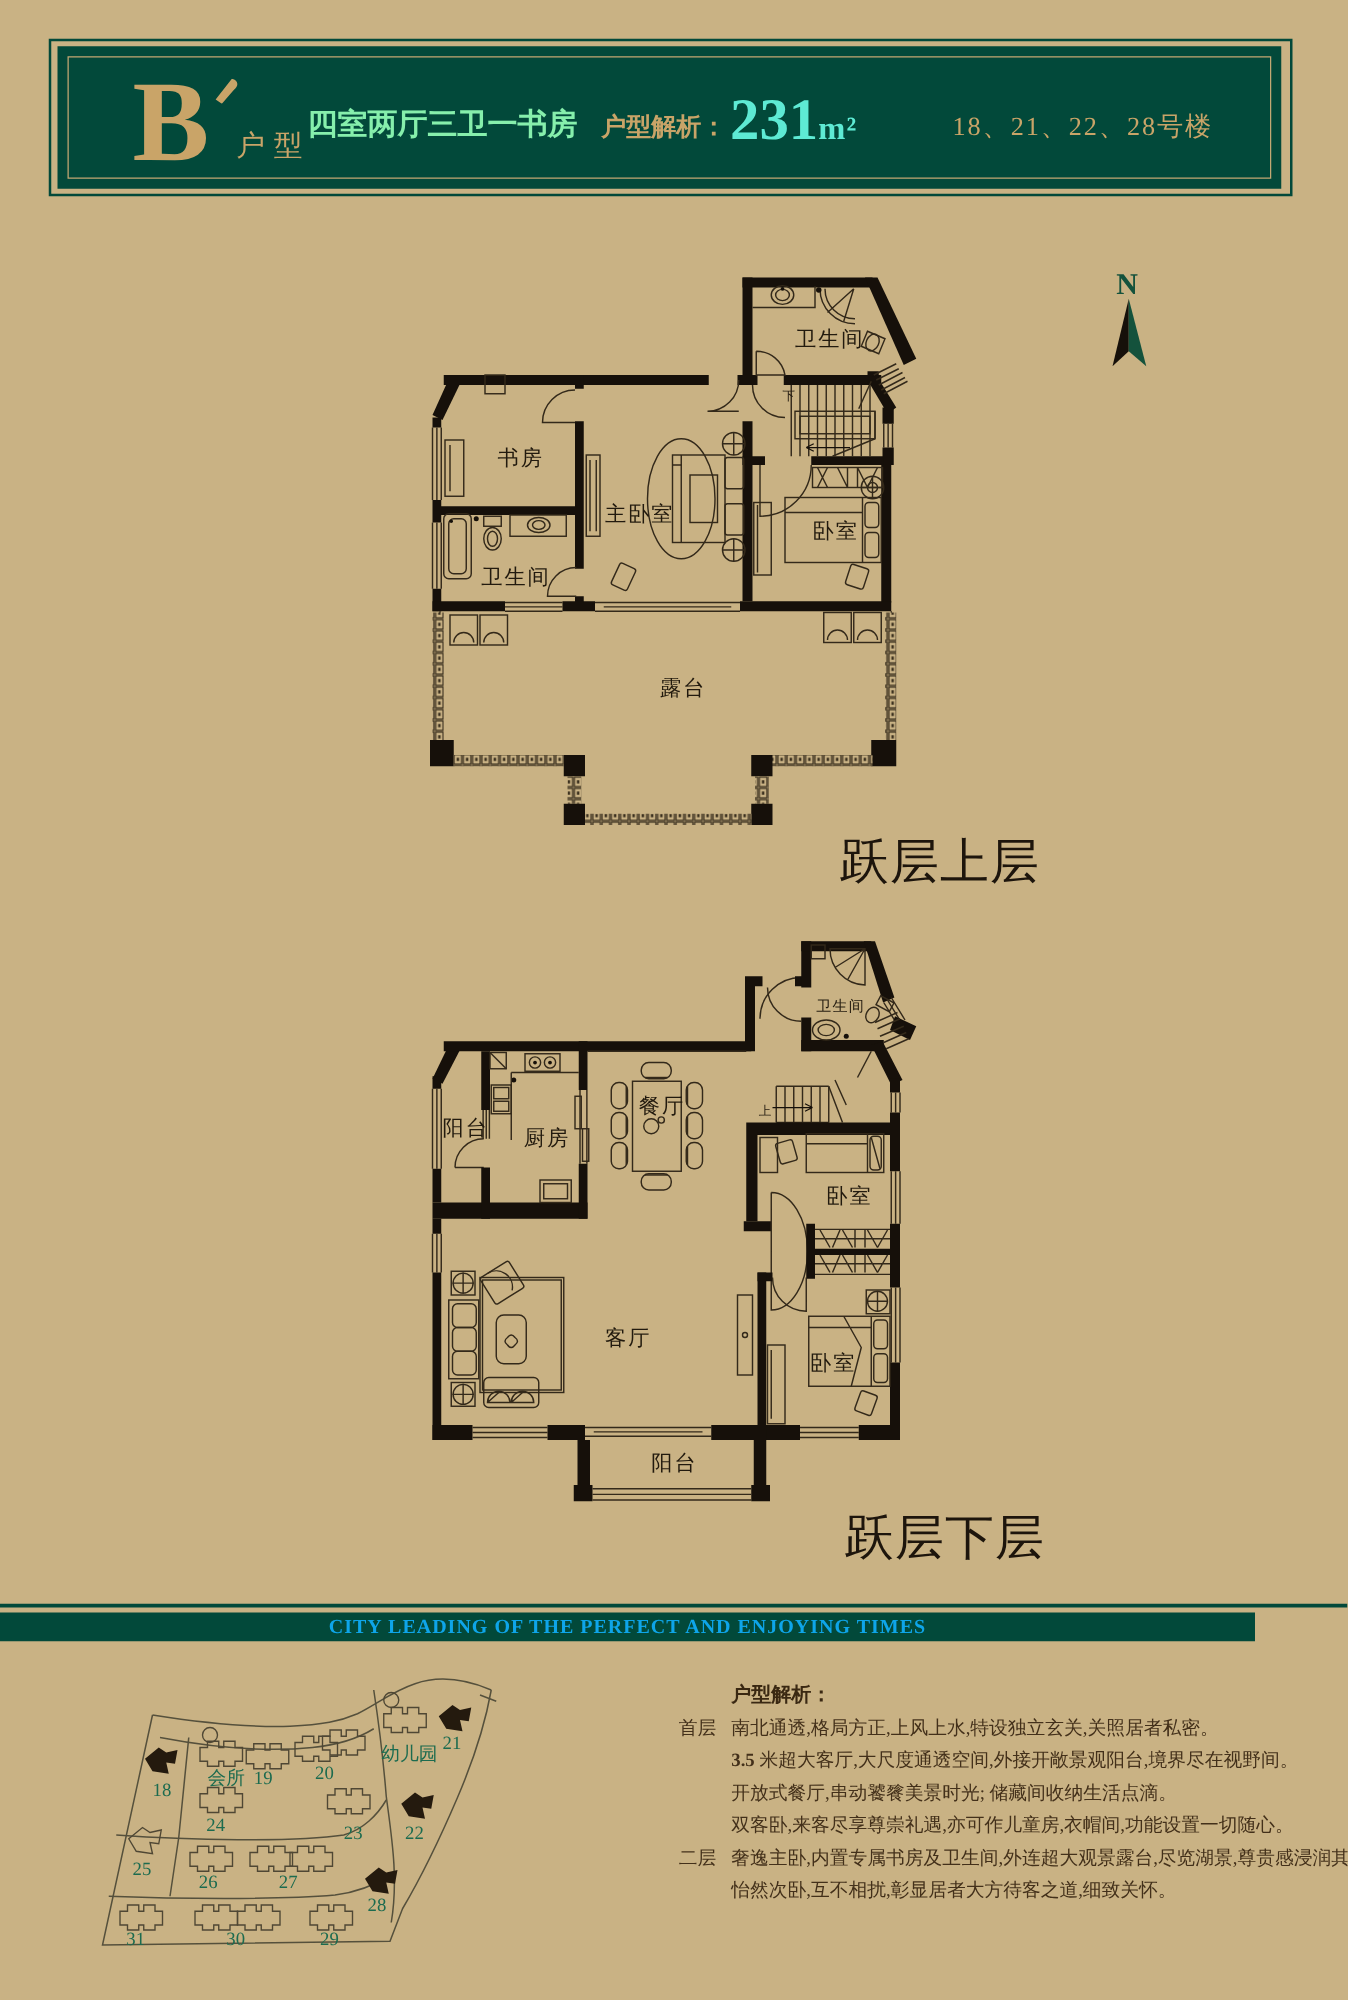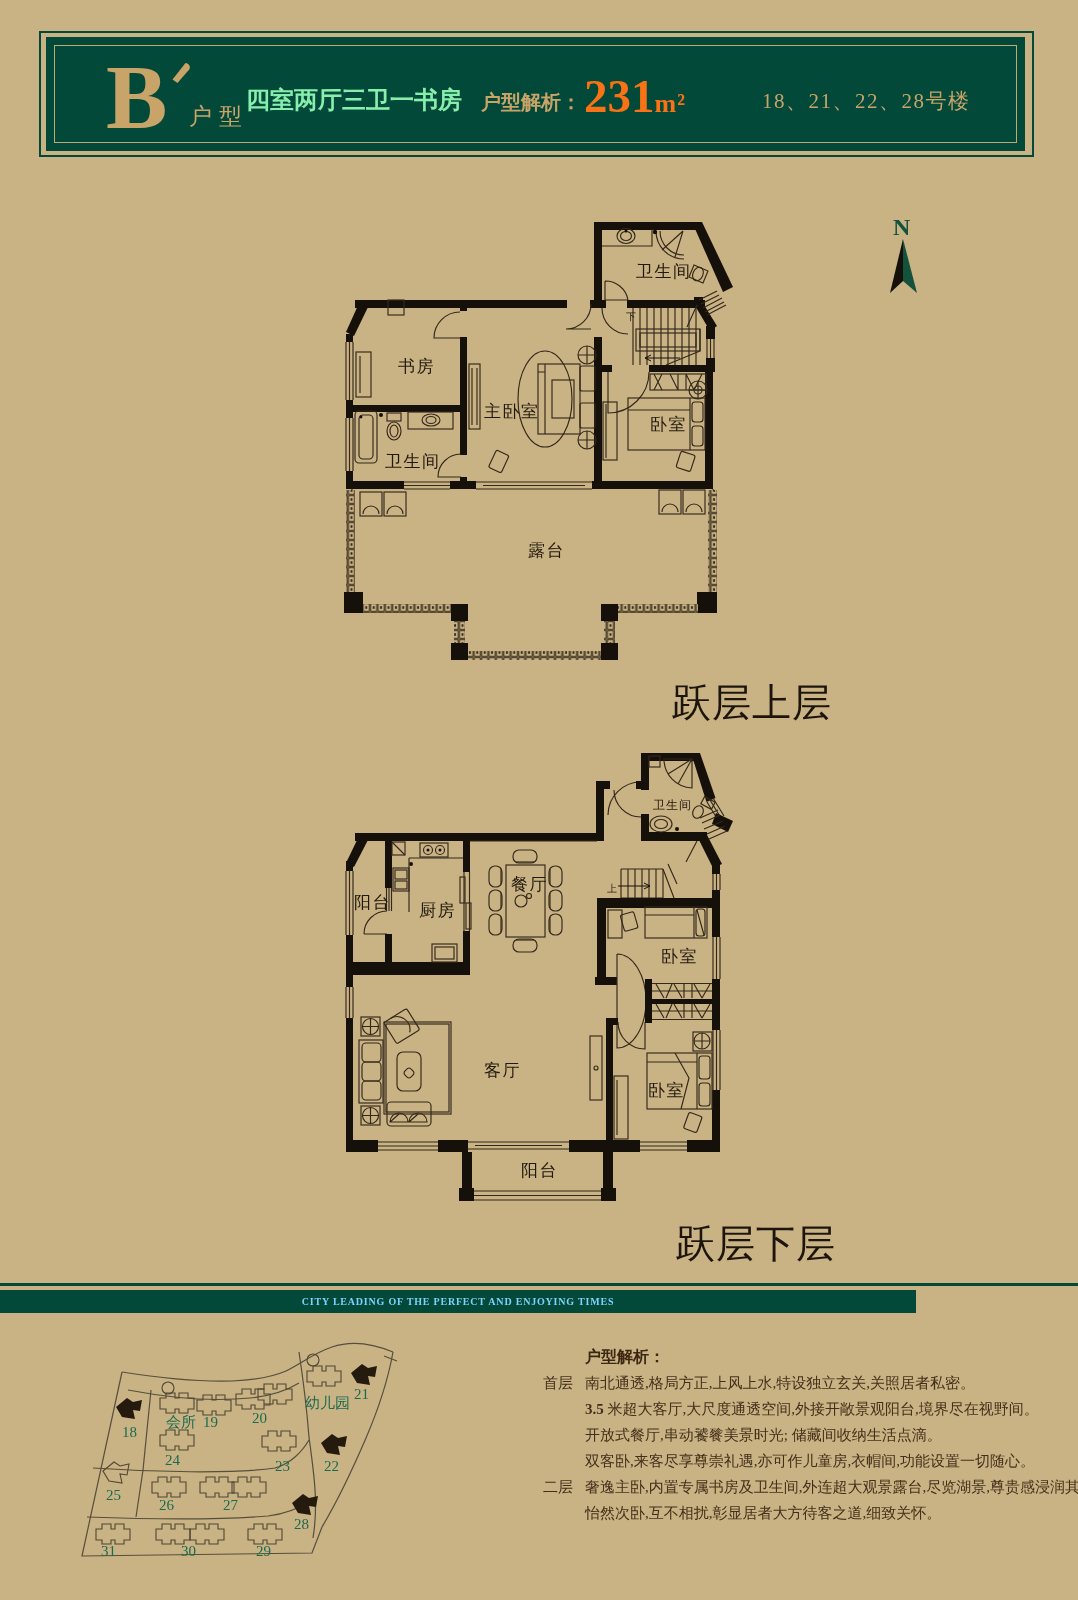--- a/index.html
+++ b/index.html
@@ -6,27 +6,27 @@
 body{width:1078px;height:1600px;background:#c9b284;position:relative;overflow:hidden;
   font-family:"Liberation Serif",serif;}
 #hdr-outer{position:absolute;left:39px;top:31px;width:991px;height:122px;border:2px solid #02493a;}
 #hdr{position:absolute;left:46px;top:37px;width:979px;height:114px;background:#02493a;}
 #hdr-inner{position:absolute;left:8px;top:8px;width:961px;height:96px;border:1.5px solid #c3a873;}
 #bletter{position:absolute;left:60px;top:14px;font-size:92px;line-height:1;font-weight:bold;color:#c9a468;font-family:"Liberation Serif",serif;}
 #bprime{position:absolute;left:125px;top:26px;width:20px;height:20px;}
 #hx{position:absolute;left:143px;top:66px;font-size:23px;line-height:1.2;color:#c9a468;letter-spacing:7px;}
 #t1{position:absolute;left:200px;top:49px;font-size:24px;line-height:1.2;font-weight:bold;color:#86efac;}
 #t2{position:absolute;left:435px;top:53px;font-size:20px;line-height:1.2;font-weight:bold;color:#c9a468;}
-#t3{position:absolute;left:538px;top:36px;font-size:47px;line-height:1;font-weight:bold;color:#f97316;}
+#t3{position:absolute;left:538px;top:36px;font-size:47px;line-height:1;font-weight:bold;color:#5eead4;}
 #t3 span{font-size:26px;letter-spacing:1px;}
 #t4{position:absolute;left:716px;top:52px;font-size:21px;line-height:1.2;font-weight:normal;color:#c9a468;letter-spacing:1.5px;}
-.biglabel{position:absolute;font-size:39px;color:#1d150c;font-family:"Liberation Serif",serif;letter-spacing:1px;margin-top:14px;}
+.biglabel{position:absolute;font-size:39px;color:#1d150c;font-family:"Liberation Serif",serif;letter-spacing:1px;}
 #gband1{position:absolute;left:0;top:1283px;width:1078px;height:3px;background:#02493a;}
-#gband2{position:absolute;left:0;top:1290px;width:916px;height:23px;background:#02493a;
-  text-align:center;color:#7dd3fc;font-size:10px;letter-spacing:0.8px;line-height:23px;font-weight:bold;}
+#gband2{position:absolute;left:0;top:1290px;width:1004px;height:23px;background:#02493a;
+  text-align:center;color:#0ea5e9;font-size:16px;letter-spacing:0.8px;line-height:23px;font-weight:bold;}
 #analysis{position:absolute;left:543px;top:1344px;width:540px;color:#43301a;font-size:15px;}
 #analysis .ttl{font-weight:bold;font-size:16px;color:#3a2812;margin-left:42px;line-height:26px;}
 #analysis table{border-collapse:collapse;font-size:15px;color:#43301a;}
 #analysis td{vertical-align:top;padding:0;line-height:26px;font-size:15px;white-space:nowrap;margin-left:25px;}
 #analysis td.lbl{min-width:42px;padding-right:0;}
 </style>
 </head>
 <body>
 
 <div id="hdr-outer"></div>

